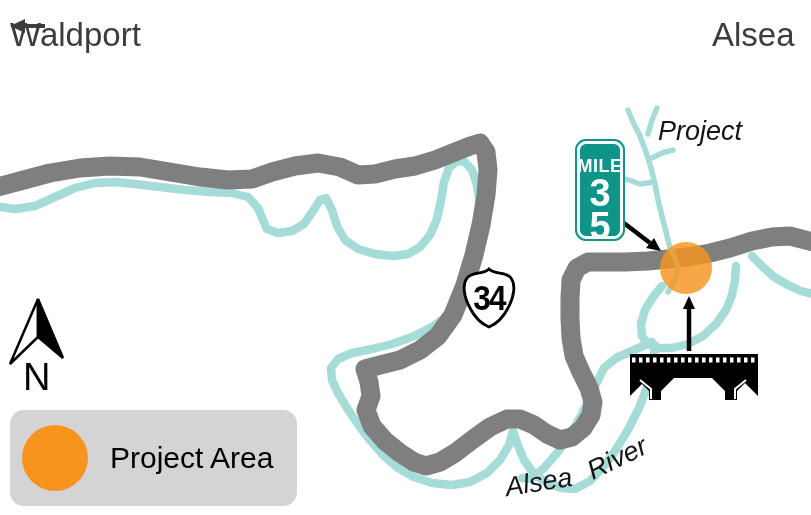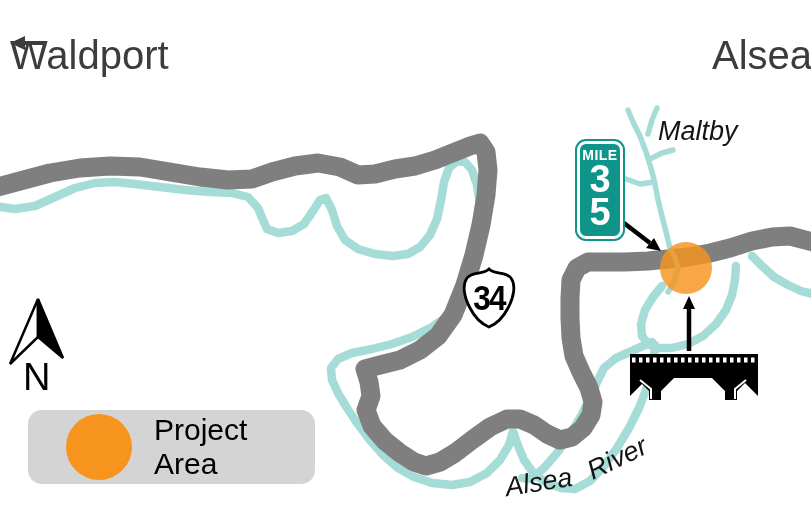--- a/index.html
+++ b/index.html
@@ -10,22 +10,22 @@
   .stage svg{position:absolute;left:0;top:0;}
   
   .river{fill:none;stroke:var(--c-river,#A6DCD8);stroke-width:8.5;stroke-linecap:round;stroke-linejoin:round;}
   .creek{fill:none;stroke:var(--c-river,#A6DCD8);stroke-width:5.5;stroke-linecap:round;stroke-linejoin:round;}
   .road{fill:none;stroke:var(--c-road,#7F7F7F);stroke-width:19;stroke-linecap:round;stroke-linejoin:round;}
   .project-circle{fill:var(--c-project_area,#F7941E);fill-opacity:.82;}
   .callout-line{stroke:#000;stroke-width:4.5;}
   .callout-head{fill:#000;}
   
   .corner-label{
-    position:absolute;top:33px;display:flex;align-items:center;gap:9px;
-    font-size:40px;color:var(--c-heading_text,#3C3C3C);
+    position:absolute;top:16px;display:flex;align-items:center;gap:9px;
+    font-size:33px;color:var(--c-heading_text,#3C3C3C);
   }
   .corner-label.west{left:10px;}
   .corner-label.east{left:712px;}
   .water-label{
     position:absolute;font-style:italic;font-size:27px;color:#141414;line-height:1.32;
     white-space:nowrap;
   }
   .maltby{left:658px;top:114px;}
   .alsea-word{left:505px;top:465px;transform:rotate(-9deg);}
   .river-word{left:586px;top:441px;transform:rotate(-26deg);}
@@ -39,26 +39,26 @@
     transform:scaleX(.9);
   }
   .milepost{
     position:absolute;left:577px;top:141px;width:46px;height:98px;box-sizing:border-box;
     background:var(--c-milepost_green,#0E9488);
     border:3px solid #fff;border-radius:9px;
     box-shadow:0 0 0 2px var(--c-milepost_green,#0E9488);
     display:flex;flex-direction:column;align-items:center;justify-content:flex-start;
     color:#fff;font-weight:700;
   }
-  .milepost .mp-title{font-size:14px;letter-spacing:.5px;margin-top:3px;}
+  .milepost .mp-title{font-size:18px;letter-spacing:.5px;margin-top:12px;}
   .milepost .mp-digit{font-size:38px;line-height:.86;}
   .legend{
-    position:absolute;left:28px;top:410px;width:287px;height:74px;
+    position:absolute;left:10px;top:410px;width:287px;height:96px;
     background:var(--c-legend_bg,#D4D4D4);border-radius:14px;
-    display:flex;align-items:center;gap:22px;padding-left:38px;box-sizing:border-box;
+    display:flex;align-items:center;gap:22px;padding-left:12px;box-sizing:border-box;
   }
   .legend .swatch{
     width:66px;height:66px;border-radius:50%;
     background:var(--c-project_area,#F7941E);flex:0 0 auto;
   }
   .legend .legend-label{font-size:30px;color:#000;}
 </style>
 </head>
 <body>
 
@@ -116,21 +116,21 @@
       <polygon points="0,10 15,3 15,17" fill="#3C3C3C"></polygon>
     </svg>
     <span>Waldport</span>
   </div>
 
   <div class="corner-label east">
     <span>Alsea</span>
   </div>
 
   <div class="water-label maltby">
-    <div>Maltby</div>
+    <div>Project</div>
   </div>
 
   <div class="water-label alsea-word">Alsea</div>
   <div class="water-label river-word">River</div>
 
   <div class="milepost">
     <div class="mp-title">MILE</div>
     <div class="mp-digit">3</div>
     <div class="mp-digit">5</div>
   </div>

